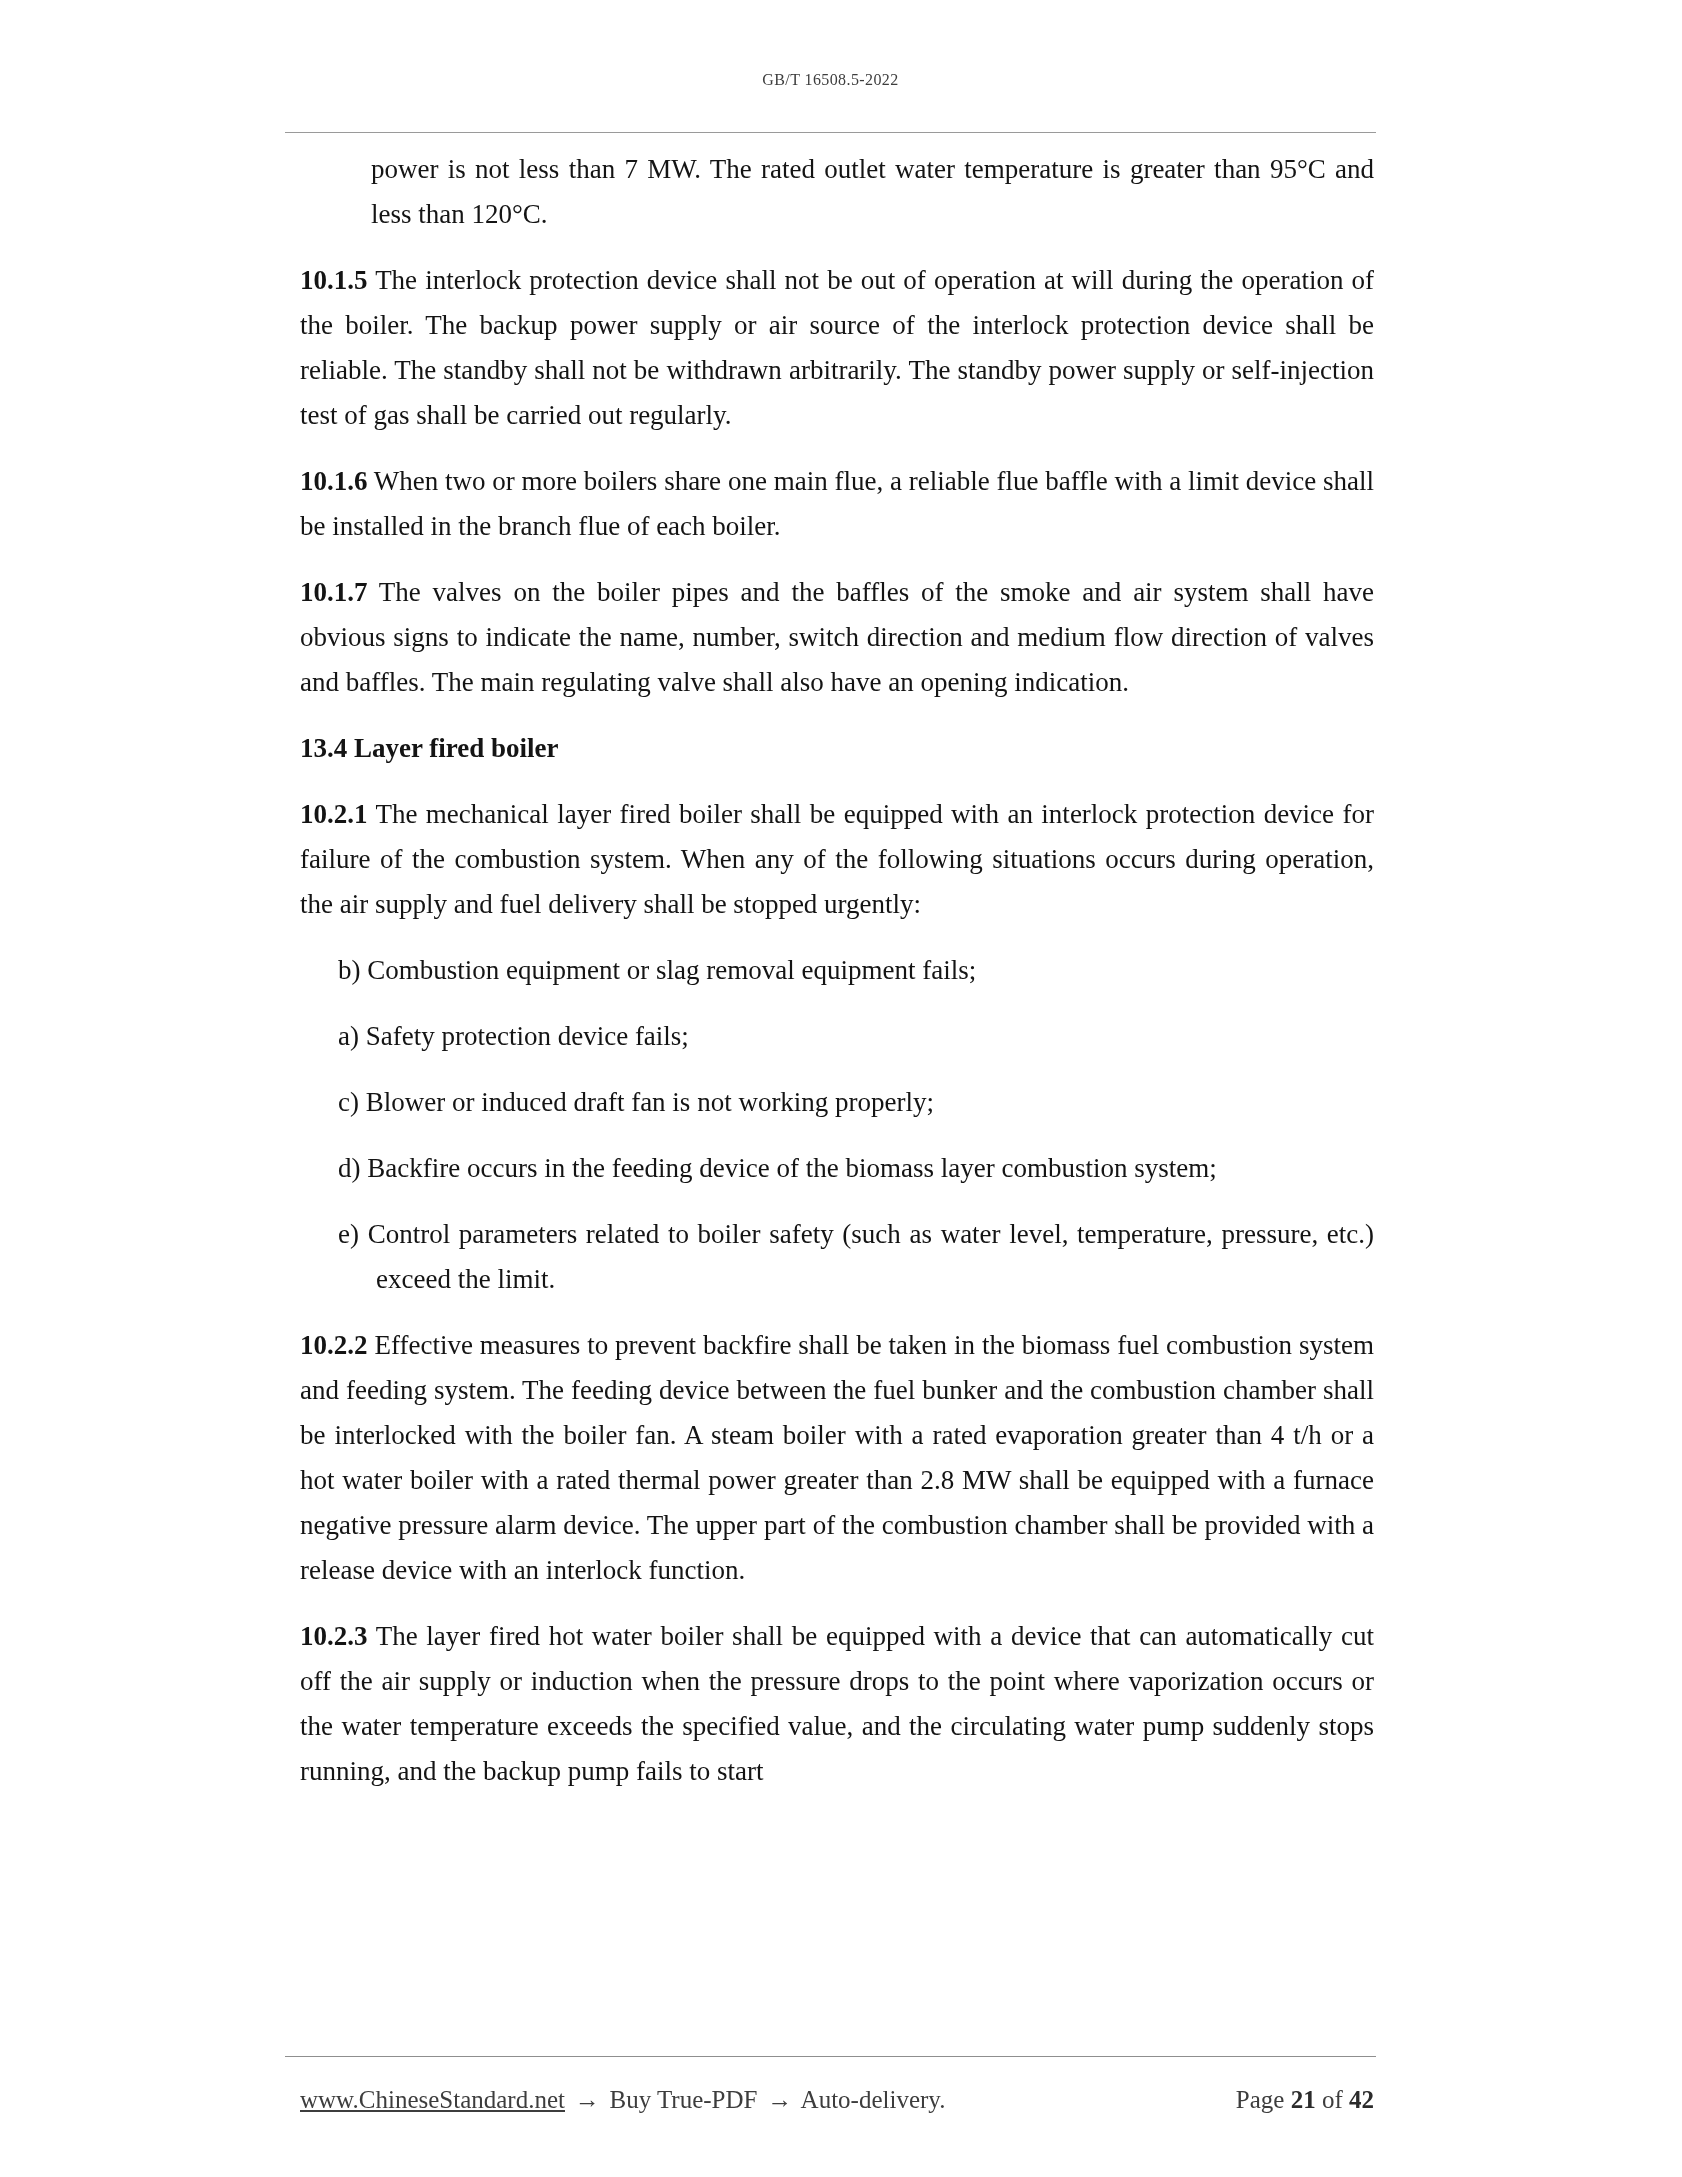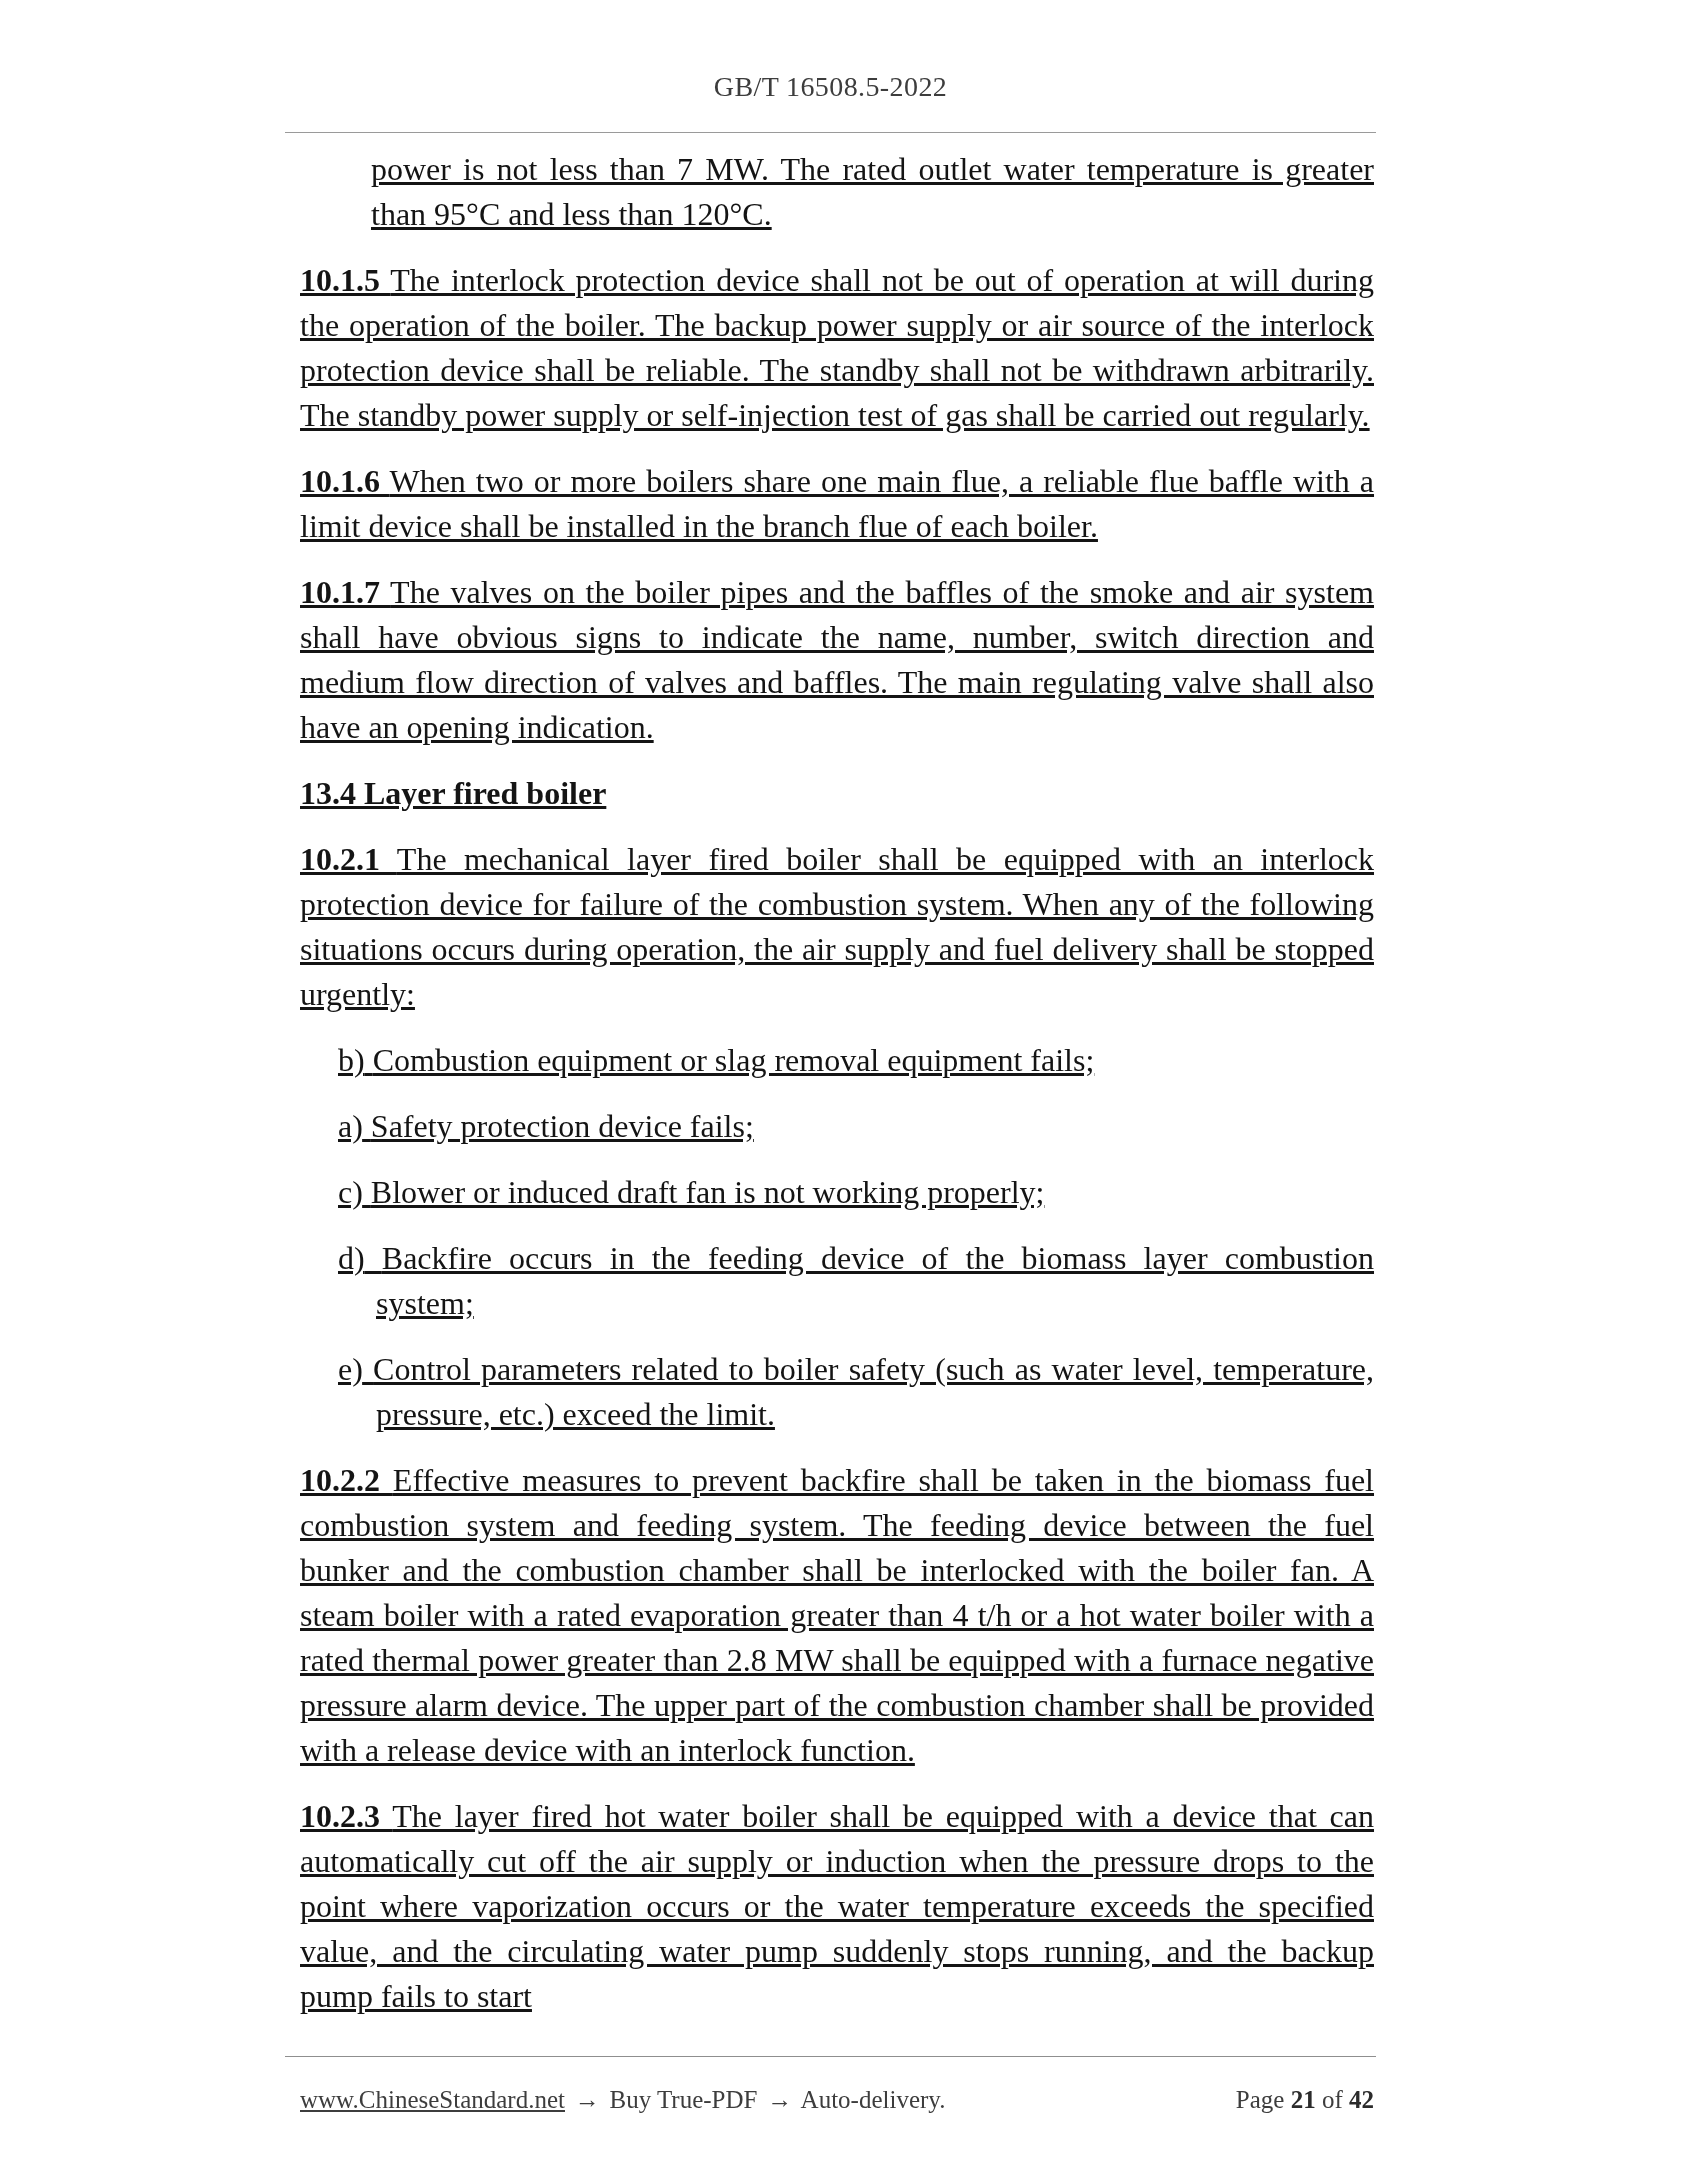--- a/index.html
+++ b/index.html
@@ -16,37 +16,36 @@
     font-family: "Liberation Serif", "DejaVu Serif", serif;
     color: #121212;
     overflow: hidden;
   }
   .header {
     position: absolute;
     top: 0;
     left: 285px;
     width: 1091px;
     padding-top: 71px;
-    padding-bottom: 29px;
+    padding-bottom: 43px;
     text-align: center;
-    font-size: 28px;
+    font-size: 16px;
     letter-spacing: 0.4px;
     color: #3d3d3d;
     border-bottom: 0.9px solid #9a9a9a;
   }
   .content {
     position: absolute;
     top: 130px;
     left: 300px;
     width: 1074px;
-    font-size: 32px;
+    font-size: 27px;
     line-height: 45px;
     text-align: justify;
     color: #141414;
-    text-decoration: underline;
   }
   .content p { margin: 21px 0; }
   .content p:first-child { margin-top: 17.3px; }
   .continuation { padding-left: 71px; }
   .cnum { font-weight: bold; }
   .section-heading { font-weight: bold; text-align: left; }
   .list-item {
     padding-left: 76px;
     text-indent: -38px;
   }

